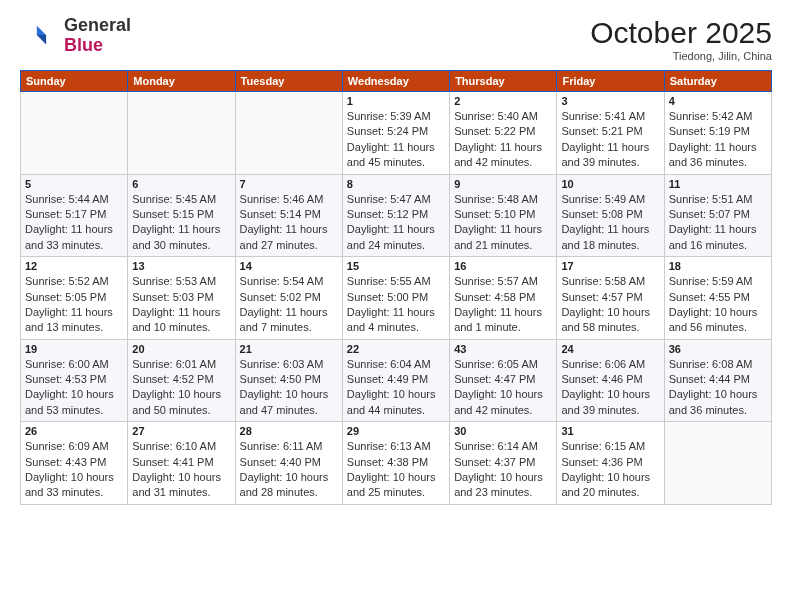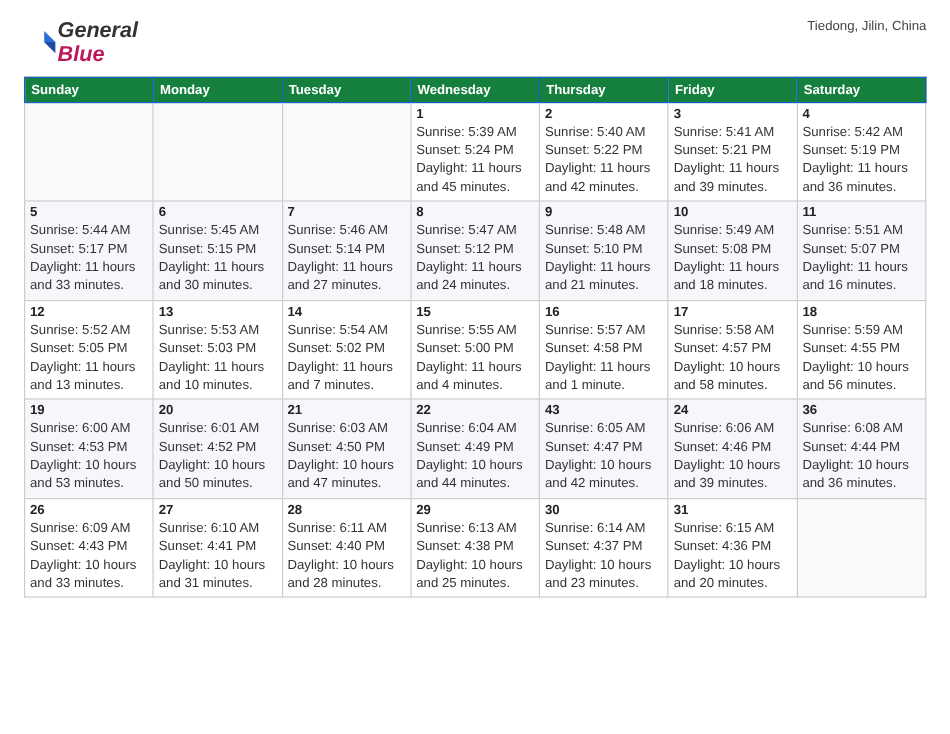--- a/index.html
+++ b/index.html
@@ -17,22 +17,21 @@
     }
     .header {
       display: flex;
       justify-content: space-between;
       align-items: flex-start;
       margin-bottom: 8px;
     }
     .logo {
       display: flex;
       align-items: center;
-      gap: 0;
-      font-style: italic;
+      gap: 16px;
     }
     .logo-text {
       font-size: 18px;
       font-weight: bold;
       line-height: 1.1;
     }
     .logo-general { color: #333; }
     .logo-blue { color: #be185d; }
     .logo-icon {
       width: 28px;
@@ -49,21 +48,21 @@
     .subtitle {
       font-size: 11px;
       color: #444;
     }
     .calendar {
       width: 100%;
       border-collapse: collapse;
       font-size: 9.5px;
     }
     .calendar th {
-      background: #15803d;
+      background: #c2410c;
       color: #fff;
       text-align: left;
       padding: 4px 5px;
       font-size: 11px;
       font-weight: bold;
       border: 1px solid #1a5cc9;
     }
     .calendar td {
       vertical-align: top;
       border: 1px solid #ccc;
@@ -99,20 +98,21 @@
       <svg class="logo-icon" viewBox="0 0 30 30">
         <polygon points="18,4 28,14 18,14" fill="#2a6dd9"></polygon>
         <polygon points="18,14 28,14 28,24" fill="#1a4da0"></polygon>
       </svg>
       <div class="logo-text">
         <span class="logo-general">General</span><br>
         <span class="logo-blue">Blue</span>
       </div>
     </div>
     <div class="title-block">
+      <div class="month-title">October 2025</div>
       <div class="subtitle">Tiedong, Jilin, China</div>
     </div>
   </div>
 
   <table class="calendar">
     <thead>
       <tr>
         <th>Sunday</th>
         <th>Monday</th>
         <th>Tuesday</th>

